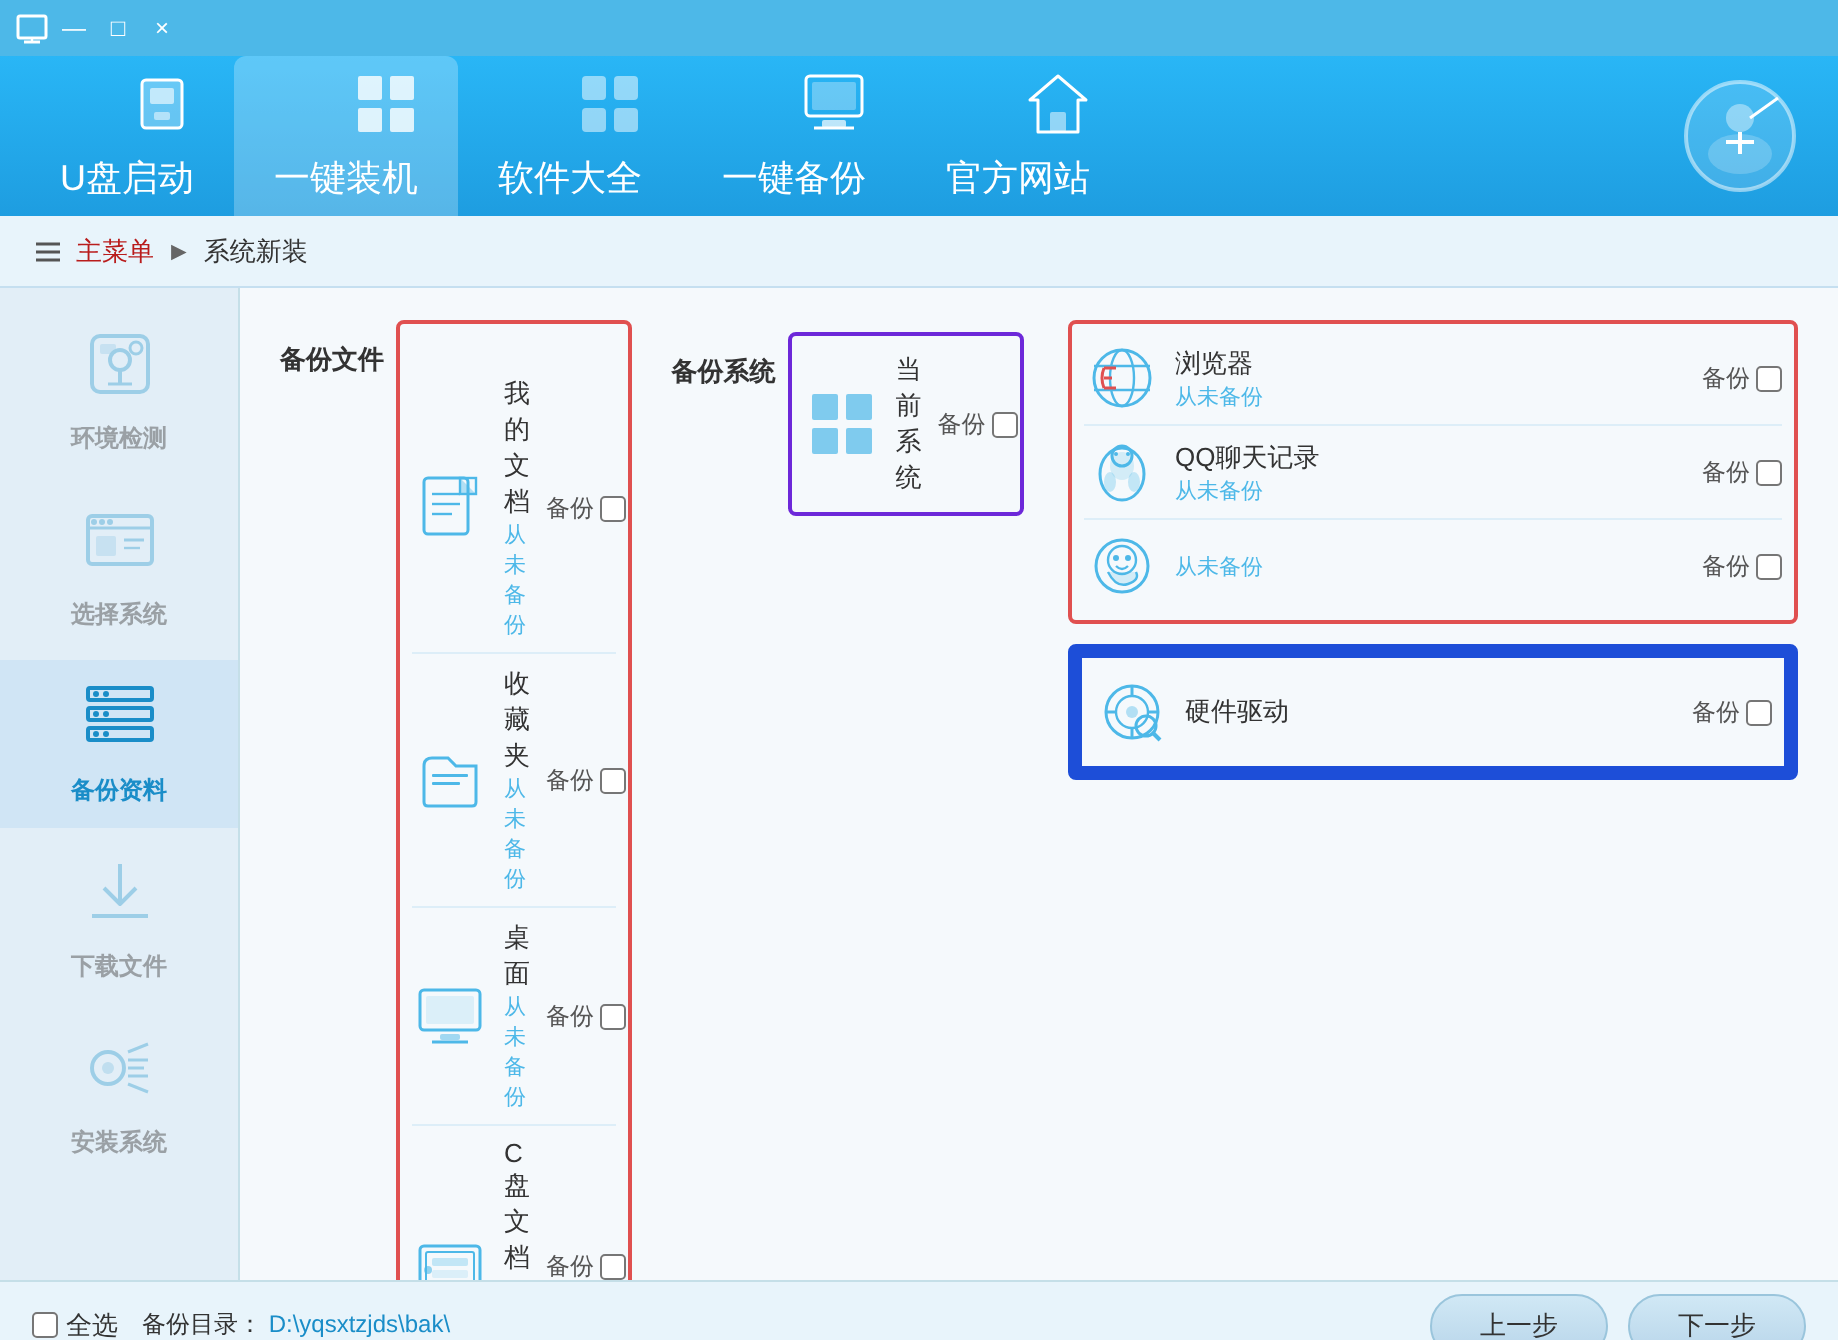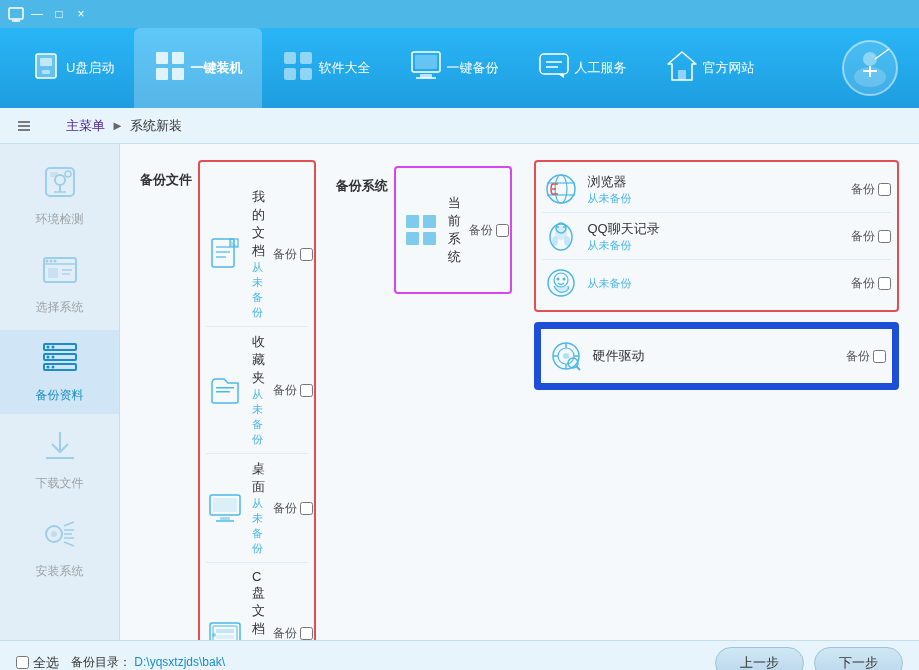--- a/index.html
+++ b/index.html
@@ -24,34 +24,33 @@
     .navbar {
       background: linear-gradient(180deg, #29b6f6 0%, #1e9de0 100%);
       height: 80px;
       display: flex;
       align-items: stretch;
       padding: 0 10px;
       position: relative;
     }
     .nav-item {
       display: flex;
-      flex-direction: row;
-      align-items: center;
+      flex-direction: column;
+      align-items: flex-end;
       justify-content: center;
       padding: 0 20px;
       cursor: pointer;
       color: #fff;
-      font-size: 13px;
+      font-size: 18px;
       gap: 4px;
       min-width: 80px;
     }
     .nav-item.active {
       background: rgba(255,255,255,0.25);
       border-radius: 6px 6px 0 0;
-      font-weight: bold;
     }
     .nav-item .nav-icon { font-size: 28px; line-height: 1; }
     .nav-brand {
       position: absolute;
       right: 20px;
       top: 50%;
       transform: translateY(-50%);
       display: flex;
       align-items: center;
       gap: 8px;
@@ -103,20 +102,21 @@
     .sidebar-item {
       width: 100%;
       display: flex;
       flex-direction: column;
       align-items: center;
       padding: 10px 0;
       cursor: pointer;
       color: #555;
       font-size: 12px;
       gap: 4px;
+      font-weight: bold;
     }
     .sidebar-item.active {
       background: #d0e5f5;
       color: #1a8dc8;
     }
     .sidebar-item .s-icon { font-size: 28px; color: #5ab0d8; }
     .sidebar-item.active .s-icon { color: #1a8dc8; }
     .sidebar-item.disabled { opacity: 0.5; }
 
     
@@ -229,31 +229,20 @@
       <svg width="32" height="32" viewBox="0 0 32 32" fill="none">
         <rect x="2" y="2" width="28" height="20" rx="2" fill="none" stroke="white" stroke-width="1.5"></rect>
         <rect x="5" y="5" width="22" height="14" rx="1" fill="rgba(255,255,255,0.3)"></rect>
         <rect x="10" y="24" width="12" height="4" rx="1" fill="white" opacity="0.7"></rect>
         <line x1="6" y1="28" x2="26" y2="28" stroke="white" stroke-width="1.5"></line>
       </svg>
     </span>
     <span>一键备份</span>
   </div>
 
-  <div class="nav-item">
-    <span class="nav-icon">
-      <svg width="32" height="32" viewBox="0 0 32 32" fill="none">
-        <rect x="2" y="4" width="28" height="20" rx="4" fill="none" stroke="white" stroke-width="1.5"></rect>
-        <line x1="8" y1="12" x2="24" y2="12" stroke="white" stroke-width="1.5"></line>
-        <line x1="8" y1="17" x2="20" y2="17" stroke="white" stroke-width="1.5"></line>
-        <polygon points="20,24 26,28 26,24" fill="white"></polygon>
-      </svg>
-    </span>
-    <span>人工服务</span>
-  </div>
 
   <div class="nav-item">
     <span class="nav-icon">
       <svg width="32" height="32" viewBox="0 0 32 32" fill="none">
         <polygon points="16,2 30,14 26,14 26,30 6,30 6,14 2,14" fill="none" stroke="white" stroke-width="1.5" stroke-linejoin="round"></polygon>
         <rect x="12" y="20" width="8" height="10" rx="1" fill="rgba(255,255,255,0.5)"></rect>
       </svg>
     </span>
     <span>官方网站</span>
   </div>
@@ -273,21 +262,21 @@
   </div>
 </div>
 
 <div class="breadcrumb-bar">
   <div class="breadcrumb">
     <svg width="16" height="16" viewBox="0 0 16 16">
       <line x1="2" y1="4" x2="14" y2="4" stroke="#555" stroke-width="1.5"></line>
       <line x1="2" y1="8" x2="14" y2="8" stroke="#555" stroke-width="1.5"></line>
       <line x1="2" y1="12" x2="14" y2="12" stroke="#555" stroke-width="1.5"></line>
     </svg>
-    <span style="color:#4c1d95; cursor:pointer;margin-left:28px;">主菜单</span>
+    <span style="color:#b91c1c; cursor:pointer;">主菜单</span>
     <span class="breadcrumb-sep">►</span>
     <span>系统新装</span>
   </div>
 </div>
 
 <div class="main-layout">
 
   <div class="sidebar">
 
     <div class="sidebar-item disabled">
@@ -451,21 +440,21 @@
                 <input type="checkbox" style="">
               </div>
             </div>
 
           </div>
         </div>
 
         <div style="display:flex; gap:6px; align-items:flex-start; margin-top:6px;">
           <div style="width:52px; font-size:13px; font-weight:bold; color:#333; padding-top:10px; text-align:center; flex-shrink:0; line-height:1.6;">备份系统</div>
 
-          <div style="flex:1; border:2px solid #d946ef; border-radius:4px; padding:20px 6px;">
+          <div style="flex:1; border:2px solid #6d28d9; border-radius:4px; padding:2px 6px;">
 
             <div class="bk-item" style="border-bottom:none;">
               <div class="bk-icon">
                 <svg width="34" height="34" viewBox="0 0 34 34" fill="none">
 
                   <rect x="2" y="2" width="13" height="13" rx="1" fill="#4db8e8" opacity="0.7"></rect>
                   <rect x="19" y="2" width="13" height="13" rx="1" fill="#4db8e8" opacity="0.7"></rect>
                   <rect x="2" y="19" width="13" height="13" rx="1" fill="#4db8e8" opacity="0.7"></rect>
                   <rect x="19" y="19" width="13" height="13" rx="1" fill="#4db8e8" opacity="0.7"></rect>
                 </svg>

